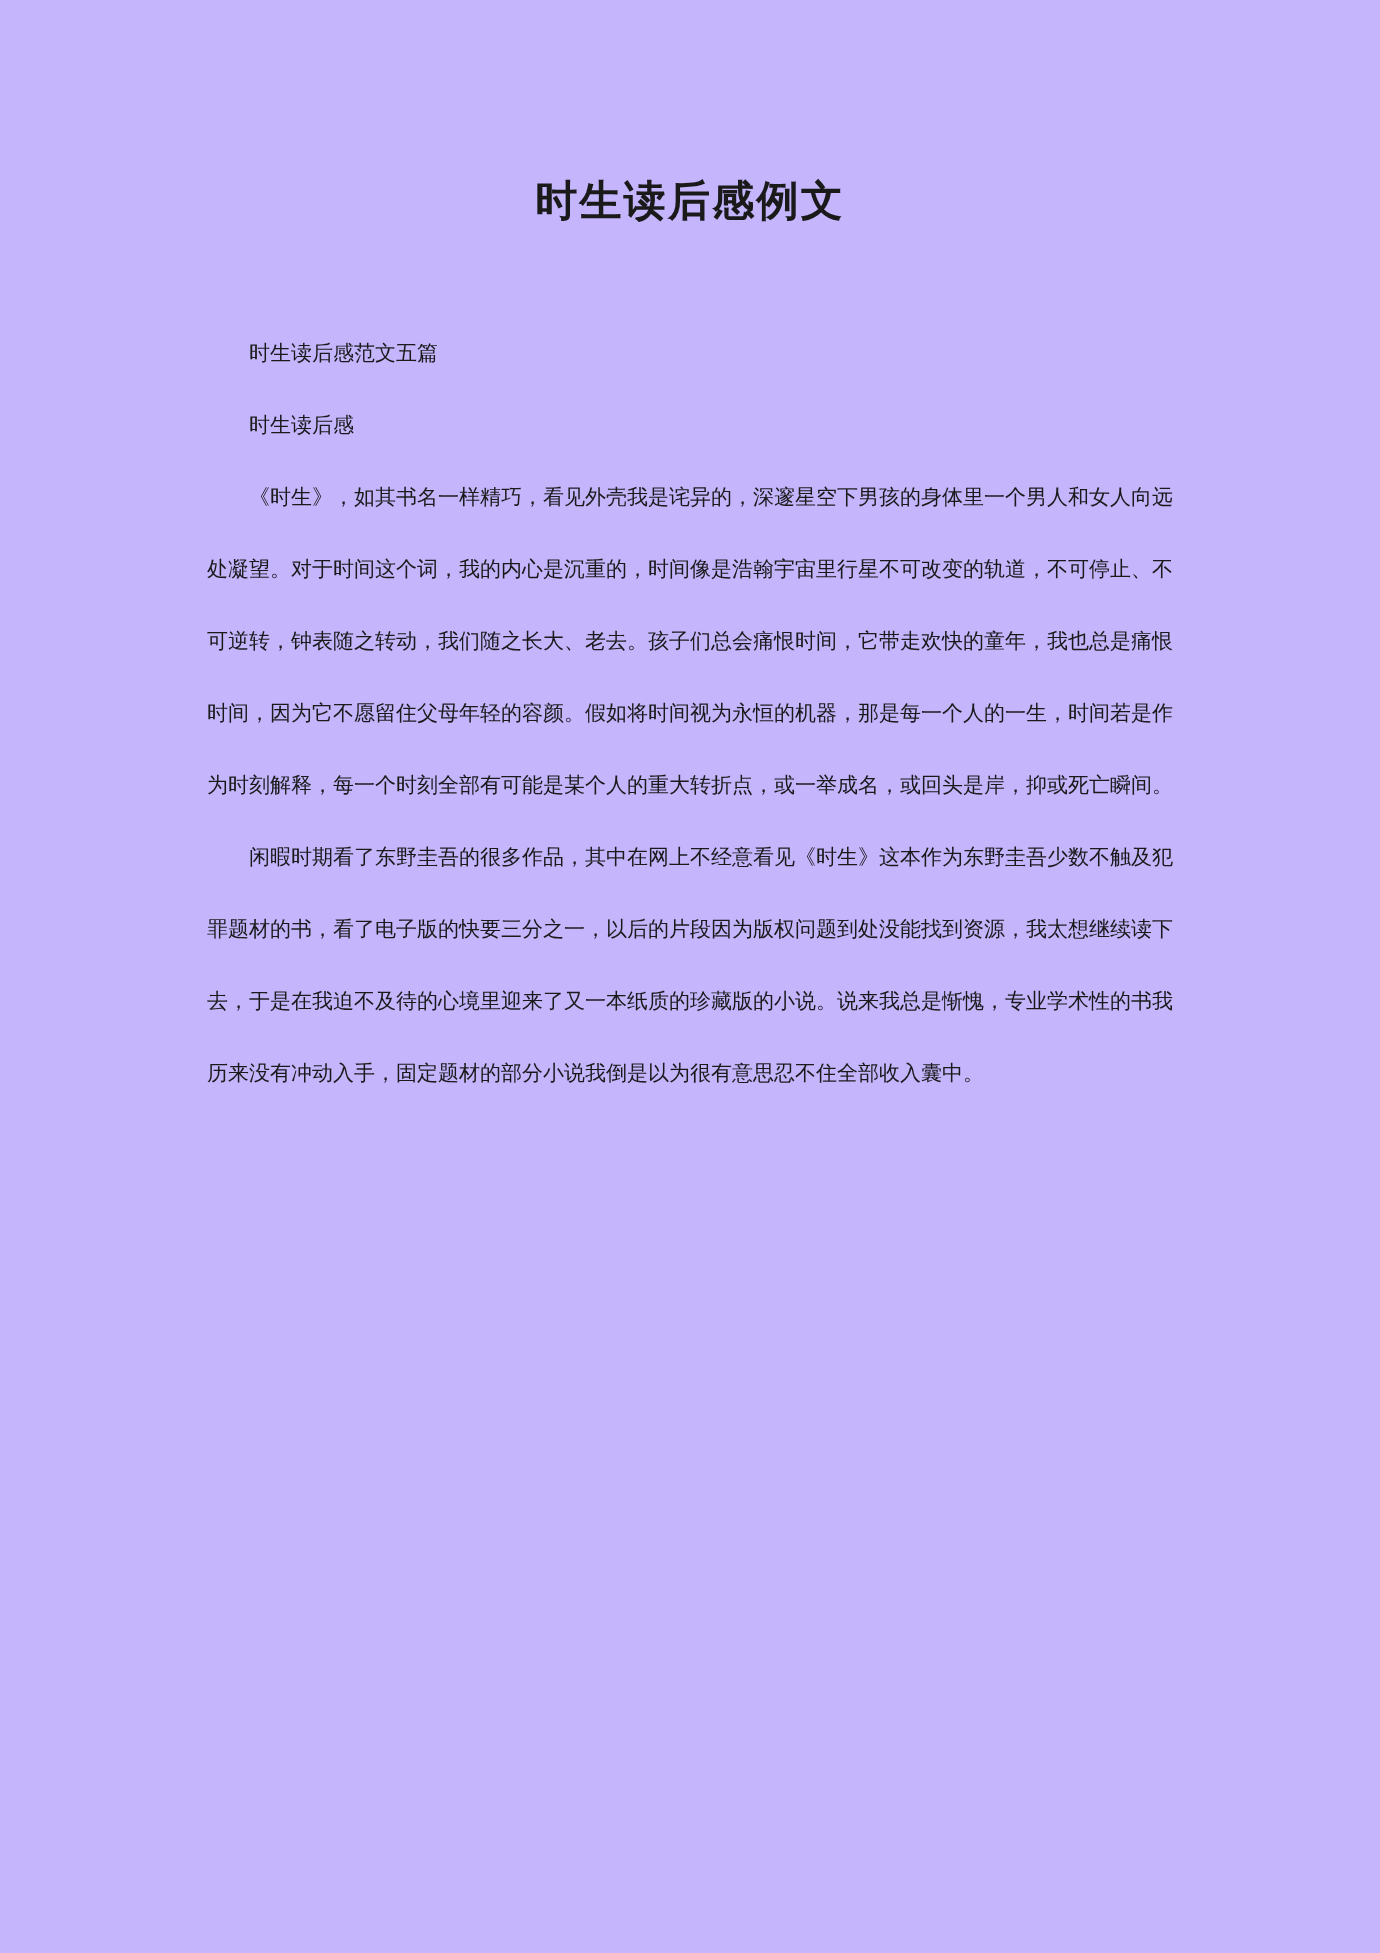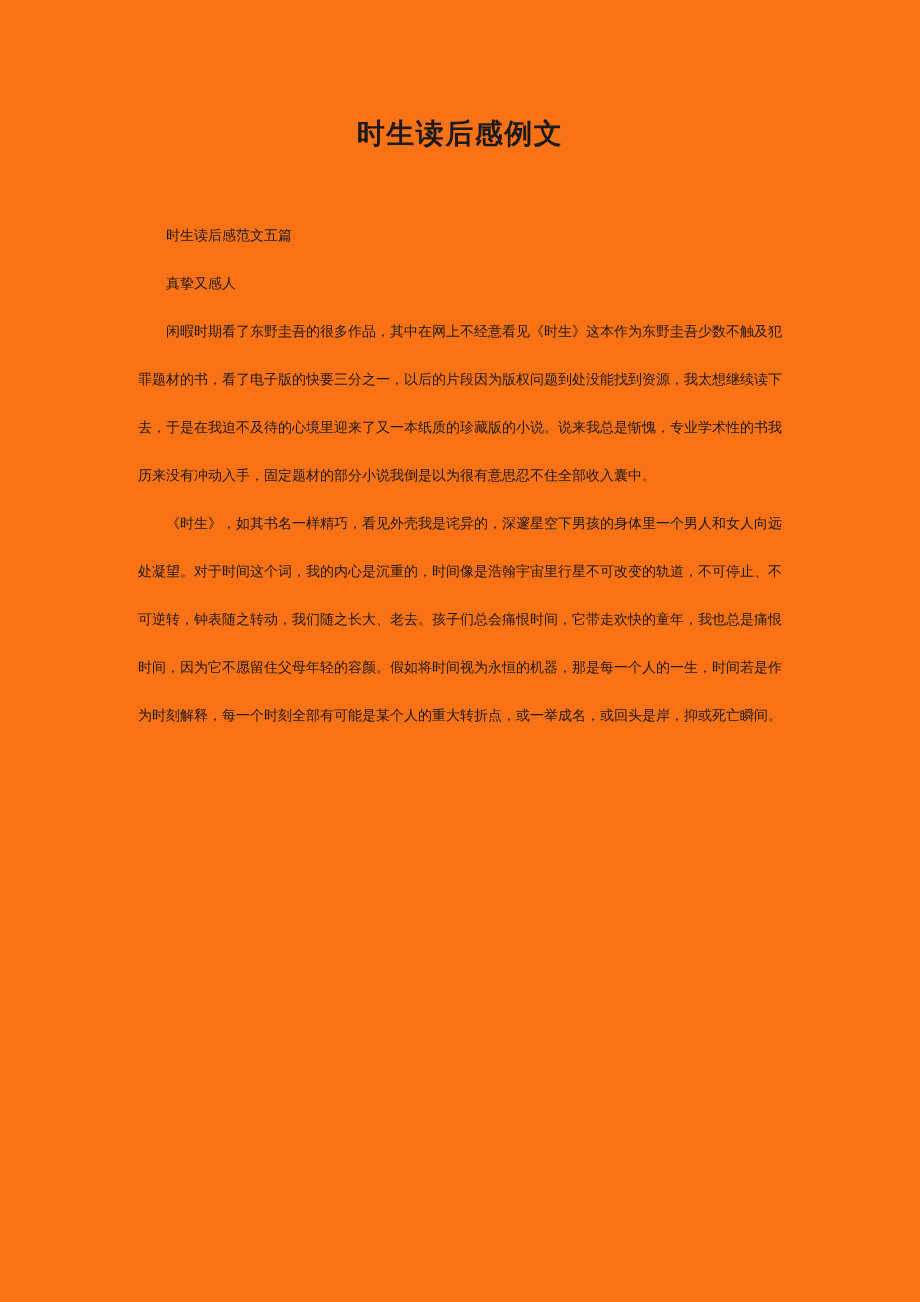--- a/index.html
+++ b/index.html
@@ -4,21 +4,21 @@
 <style>
   html, body {
     margin: 0;
     padding: 0;
     background: #ffffff;
   }
   .page {
     position: relative;
     width: 920px;
     height: 1302px;
-    background: #f97316;
+    background: #c4b5fd;
     overflow: hidden;
     font-family: "Liberation Sans", sans-serif;
     color: #1a1a1a;
   }
   .doc-title {
     margin: 0;
     padding-top: 110px;
     text-align: center;
     font-size: 28px;
     font-weight: 700;
@@ -43,17 +43,17 @@
     word-break: break-all;
   }
 </style>
 </head>
 <body>
 
 <div class="page">
   <h1 class="doc-title">时生读后感例文</h1>
   <div class="doc-body">
     <p>时生读后感范文五篇</p>
-    <p>真挚又感人</p>
+    <p>时生读后感</p>
+    <p>《时生》，如其书名一样精巧，看见外壳我是诧异的，深邃星空下男孩的身体里一个男人和女人向远处凝望。对于时间这个词，我的内心是沉重的，时间像是浩翰宇宙里行星不可改变的轨道，不可停止、不可逆转，钟表随之转动，我们随之长大、老去。孩子们总会痛恨时间，它带走欢快的童年，我也总是痛恨时间，因为它不愿留住父母年轻的容颜。假如将时间视为永恒的机器，那是每一个人的一生，时间若是作为时刻解释，每一个时刻全部有可能是某个人的重大转折点，或一举成名，或回头是岸，抑或死亡瞬间。</p>
     <p>闲暇时期看了东野圭吾的很多作品，其中在网上不经意看见《时生》这本作为东野圭吾少数不触及犯罪题材的书，看了电子版的快要三分之一，以后的片段因为版权问题到处没能找到资源，我太想继续读下去，于是在我迫不及待的心境里迎来了又一本纸质的珍藏版的小说。说来我总是惭愧，专业学术性的书我历来没有冲动入手，固定题材的部分小说我倒是以为很有意思忍不住全部收入囊中。</p>
-    <p>《时生》，如其书名一样精巧，看见外壳我是诧异的，深邃星空下男孩的身体里一个男人和女人向远处凝望。对于时间这个词，我的内心是沉重的，时间像是浩翰宇宙里行星不可改变的轨道，不可停止、不可逆转，钟表随之转动，我们随之长大、老去。孩子们总会痛恨时间，它带走欢快的童年，我也总是痛恨时间，因为它不愿留住父母年轻的容颜。假如将时间视为永恒的机器，那是每一个人的一生，时间若是作为时刻解释，每一个时刻全部有可能是某个人的重大转折点，或一举成名，或回头是岸，抑或死亡瞬间。</p>
   </div>
 </div>
 
 </body></html>

